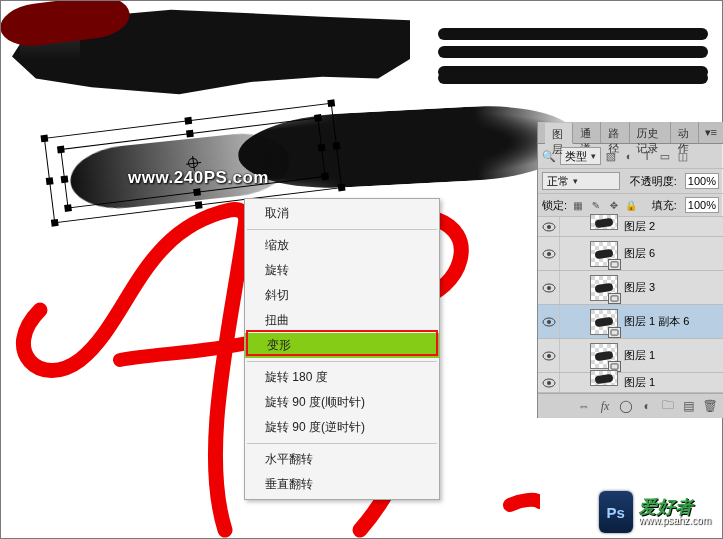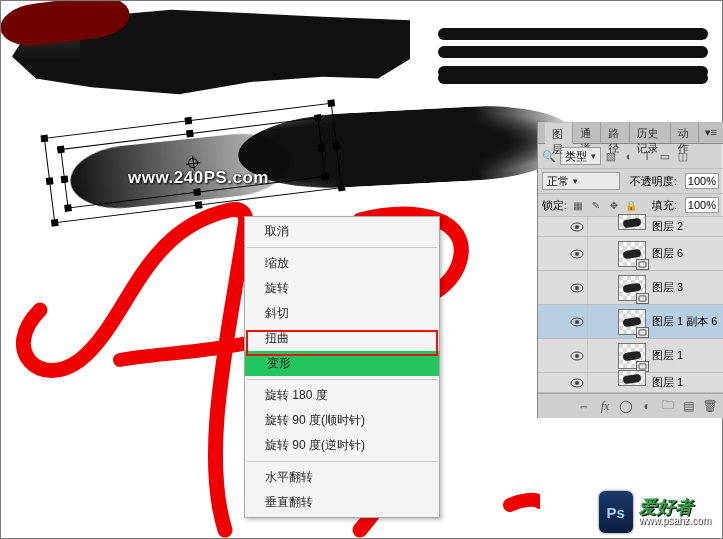--- a/index.html
+++ b/index.html
@@ -28,44 +28,44 @@
   .handle.bl { left:-4px; bottom:-4px; } .handle.br { right:-4px; bottom:-4px; }
   .handle.tm { left:calc(50% - 3px); top:-4px; } .handle.bm { left:calc(50% - 3px); bottom:-4px; }
   .handle.ml { left:-4px; top:calc(50% - 3px); } .handle.mr { right:-4px; top:calc(50% - 3px); }
   .transform-box .center { position:absolute; left:calc(50% - 5px); top:calc(50% - 5px); width:10px; height:10px; border:1px solid #000; border-radius:50%; }
   .transform-box .center::before, .transform-box .center::after { content:""; position:absolute; background:#000; }
   .transform-box .center::before { left:4px; top:-3px; width:1px; height:15px; }
   .transform-box .center::after { top:4px; left:-3px; height:1px; width:15px; }
 
   .watermark { position:absolute; left:128px; top:168px; color:#fff; font-weight:bold; font-size:17px; text-shadow:0 0 2px #000, 1px 1px 2px #000; z-index:6; letter-spacing:0.5px; }
 
-  .context-menu { position:absolute; left:244px; top:198px; width:196px; background:#f4f4f4; border:1px solid #a8a8a8; box-shadow:2px 2px 4px rgba(0,0,0,0.25); z-index:20; padding:2px 0;margin-top:18px; }
+  .context-menu { position:absolute; left:244px; top:198px; width:196px; background:#f4f4f4; border:1px solid #a8a8a8; box-shadow:2px 2px 4px rgba(0,0,0,0.25); z-index:20; padding:2px 0; }
   .context-menu .item { padding:4px 20px; color:#222; white-space:nowrap; cursor:default; }
-  .context-menu .item.highlight { background:#22c55e;padding-left:22px; }
+  .context-menu .item.highlight { background:#84cc16;padding-left:22px; }
   .context-menu .sep { height:1px; background:#c8c8c8; margin:3px 2px; }
   .red-box { position:absolute; border:2px solid #e11; pointer-events:none; z-index:21; }
   .redbox-warp { left:246px; top:330px; width:192px; height:26px; }
 
   
   .panel { position:absolute; right:0; top:122px; width:186px; background:#d4d4d4; border-left:1px solid #888; font-size:11px; z-index:15; box-shadow: -1px 0 0 #eee inset; }
   .panel .tabs { display:flex; background:#bfbfbf; border-bottom:1px solid #8a8a8a; height:22px; align-items:stretch;padding-left:7px; }
   .panel .tab { padding:4px 7px 2px; color:#333; border-right:1px solid #9a9a9a; cursor:default; }
   .panel .tab.active { background:#d4d4d4; border-bottom:1px solid #d4d4d4; position:relative; top:1px; }
   .panel .tab.menu { margin-left:auto; border-right:none; padding:4px 6px; }
   .panel .row { display:flex; align-items:center; padding:3px 4px; gap:3px; border-bottom:1px solid #bdbdbd; }
   .panel .dropdown { display:flex; align-items:center; gap:4px; background:#eaeaea; border:1px solid #9a9a9a; padding:1px 4px; height:18px; }
   .panel .dropdown .chev { font-size:9px; color:#333; }
   .panel .tiny-icon { width:15px; height:15px; display:inline-flex; align-items:center; justify-content:center; color:#555; font-size:11px; }
   .panel .opacity-field { display:flex; align-items:center; gap:8px; margin-left:auto;justify-content:center; }
   .panel .pct { background:#fff; border:1px solid #9a9a9a; padding:0 2px; height:16px; min-width:32px; display:inline-flex; align-items:center; }
   .panel .lockbar { display:flex; align-items:center; padding:3px 4px; gap:4px; border-bottom:1px solid #bdbdbd; }
   .panel .lockbar .ico { width:14px; height:14px; display:inline-flex; align-items:center; justify-content:center; color:#555; font-size:10px; }
 
   .layers { background:#d9d9d9; }
-  .layer-row { display:flex; align-items:center; height:34px; border-bottom:1px solid #bcbcbc; background:#dcdcdc;padding-left:28px; }
+  .layer-row { display:flex; align-items:center; height:34px; border-bottom:1px solid #bcbcbc; background:#dcdcdc; }
   .layer-row.selected { background:#b8cee2; }
   .layer-row .vis { width:22px; display:flex; align-items:center; justify-content:center; border-right:1px solid #c4c4c4; height:100%; }
   .layer-row .indent { width:26px; }
   .layer-row .thumb-wrap { position:relative; width:28px; height:26px; margin:0 4px; }
   .layer-row .thumb { width:28px; height:26px; background:repeating-conic-gradient(#fff 0 25%, #d8d8d8 0 50%) 0 0/8px 8px; border:1px solid #777; position:relative; }
   .layer-row .thumb .blob { position:absolute; left:4px; top:8px; width:18px; height:8px; background:#222; border-radius:4px; transform:rotate(-8deg);}
   .layer-row .link-badge { position:absolute; right:-3px; bottom:-3px; width:13px; height:11px; background:#e6e6e6; border:1px solid #666; display:flex; align-items:center; justify-content:center; }
   .layer-row .link-badge svg { width:9px; height:7px; }
   .layer-row .label { flex:1; padding-left:2px; white-space:nowrap; overflow:hidden; text-overflow:ellipsis; }
 

